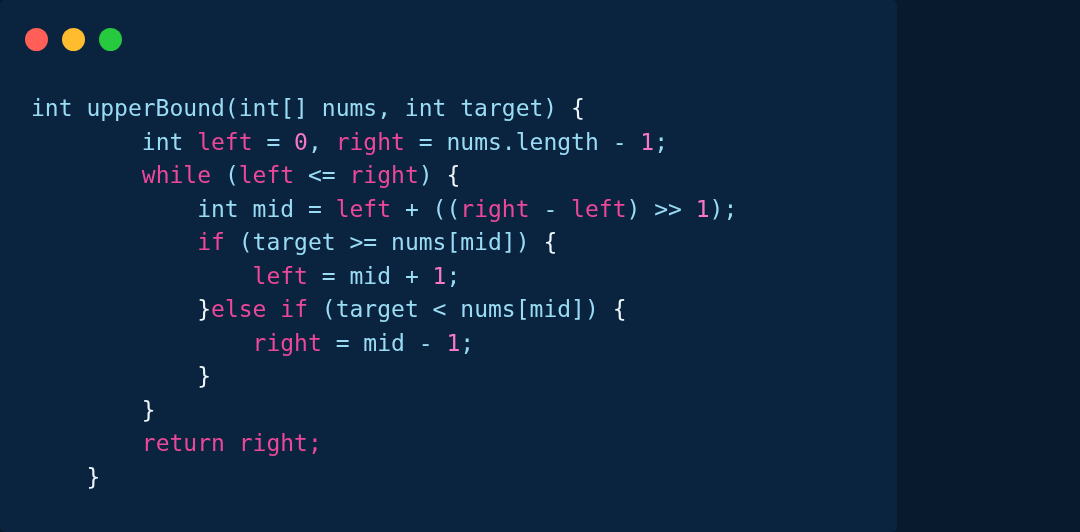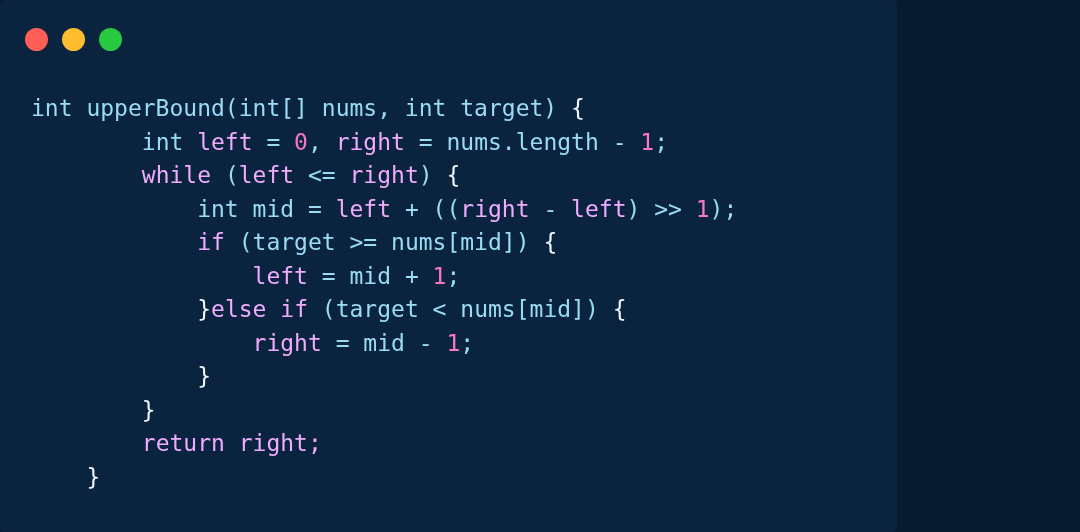--- a/index.html
+++ b/index.html
@@ -55,21 +55,21 @@
     white-space: pre;
     letter-spacing: 0px;
   }
 
   .line {
     white-space: pre;
     height: 33.5px;
   }
 
   .tok-def   { color: #9bdcf5; }
-  .tok-kw    { color: #f0abfc; }
+  .tok-kw    { color: #ec4899; }
   .tok-num   { color: #f978c6; }
   .tok-brace { color: #eef6fa; }
 </style>
 </head>
 <body>
 
 <div id="window">
 
   <div id="titlebar">
     <span class="dot" style="background: rgb(255, 95, 86);"></span>

